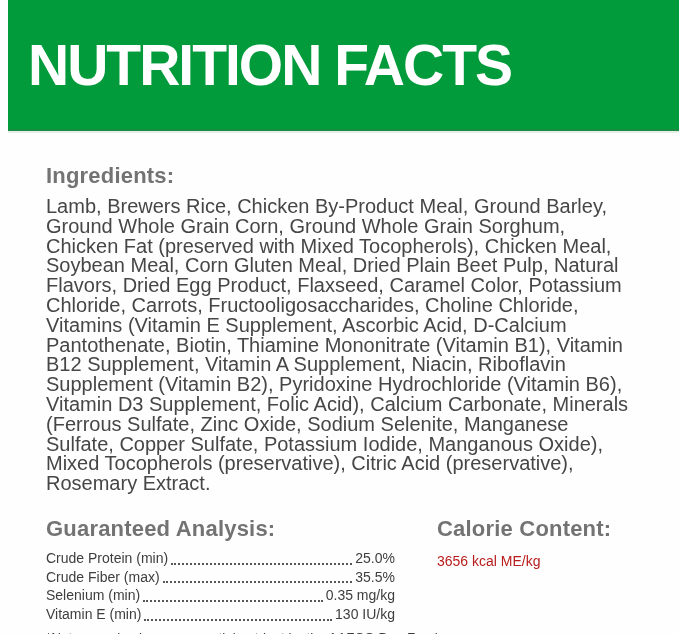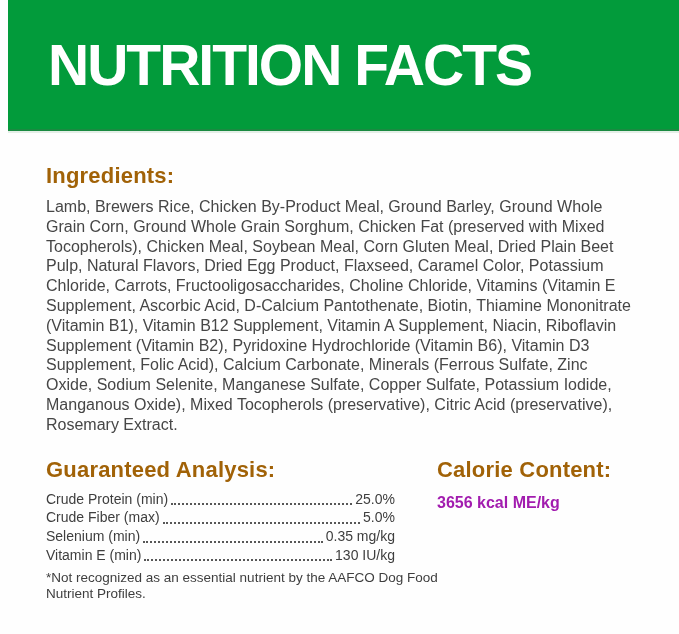--- a/index.html
+++ b/index.html
@@ -15,41 +15,41 @@
   .banner {
     margin-left: 8px;
     height: 131px;
     background: #029b3b;
     border-bottom: 2px solid #1a8a41;
     box-shadow: 0 2px 0 #e4efe7;
     display: flex;
     align-items: center;
   }
   .banner-title {
-    padding-left: 40px;
+    padding-left: 20px;
     font-size: 57px;
     font-weight: bold;
     letter-spacing: -2px;
     color: #ffffff;
     white-space: nowrap;
   }
 
   .content { padding-left: 46px; }
 
   .section-heading {
     font-size: 22px;
     font-weight: bold;
-    color: #a16207;
+    color: #737373;
     letter-spacing: 0.2px;
   }
   .ingredients-heading { margin-top: 32px; }
   .ingredients-text {
     width: 591px;
     margin-top: 8px;
-    font-size: 16px;
+    font-size: 20px;
     line-height: 19.8px;
     color: #464646;
   }
 
   .columns { display: flex; margin-top: 22px; }
   .ga-col { width: 349px; }
   .ga-rows { margin-top: 7px; }
   .ga-row {
     display: flex;
     align-items: flex-end;
@@ -62,24 +62,23 @@
     flex: 1;
     border-bottom: 2.5px dotted #575757;
     margin: 0 3px 3px 3px;
     min-width: 10px;
   }
   .ga-value { text-align: right; }
 
   .cal-col { margin-left: 42px; }
   .cal-lines { margin-top: 9px; }
   .cal-line {
-    font-size: 16px;
+    font-size: 14px;
     line-height: 21.5px;
-    color: #a21caf;
-    font-weight: bold;
+    color: #b91c1c;
   }
 
   .footnote {
     margin-top: 6px;
     width: 416px;
     font-size: 13.5px;
     line-height: 16px;
     color: #3e3e3e;
   }
 </style>
@@ -105,21 +104,21 @@
 
         <div class="ga-rows">
           <div class="ga-row">
             <span class="ga-label">Crude Protein (min)</span>
             <span class="ga-leader"></span>
             <span class="ga-value">25.0%</span>
           </div>
           <div class="ga-row">
             <span class="ga-label">Crude Fiber (max)</span>
             <span class="ga-leader"></span>
-            <span class="ga-value">5.0%</span>
+            <span class="ga-value">35.5%</span>
           </div>
           <div class="ga-row">
             <span class="ga-label">Selenium (min)</span>
             <span class="ga-leader"></span>
             <span class="ga-value">0.35 mg/kg</span>
           </div>
           <div class="ga-row">
             <span class="ga-label">Vitamin E (min)</span>
             <span class="ga-leader"></span>
             <span class="ga-value">130 IU/kg</span>

